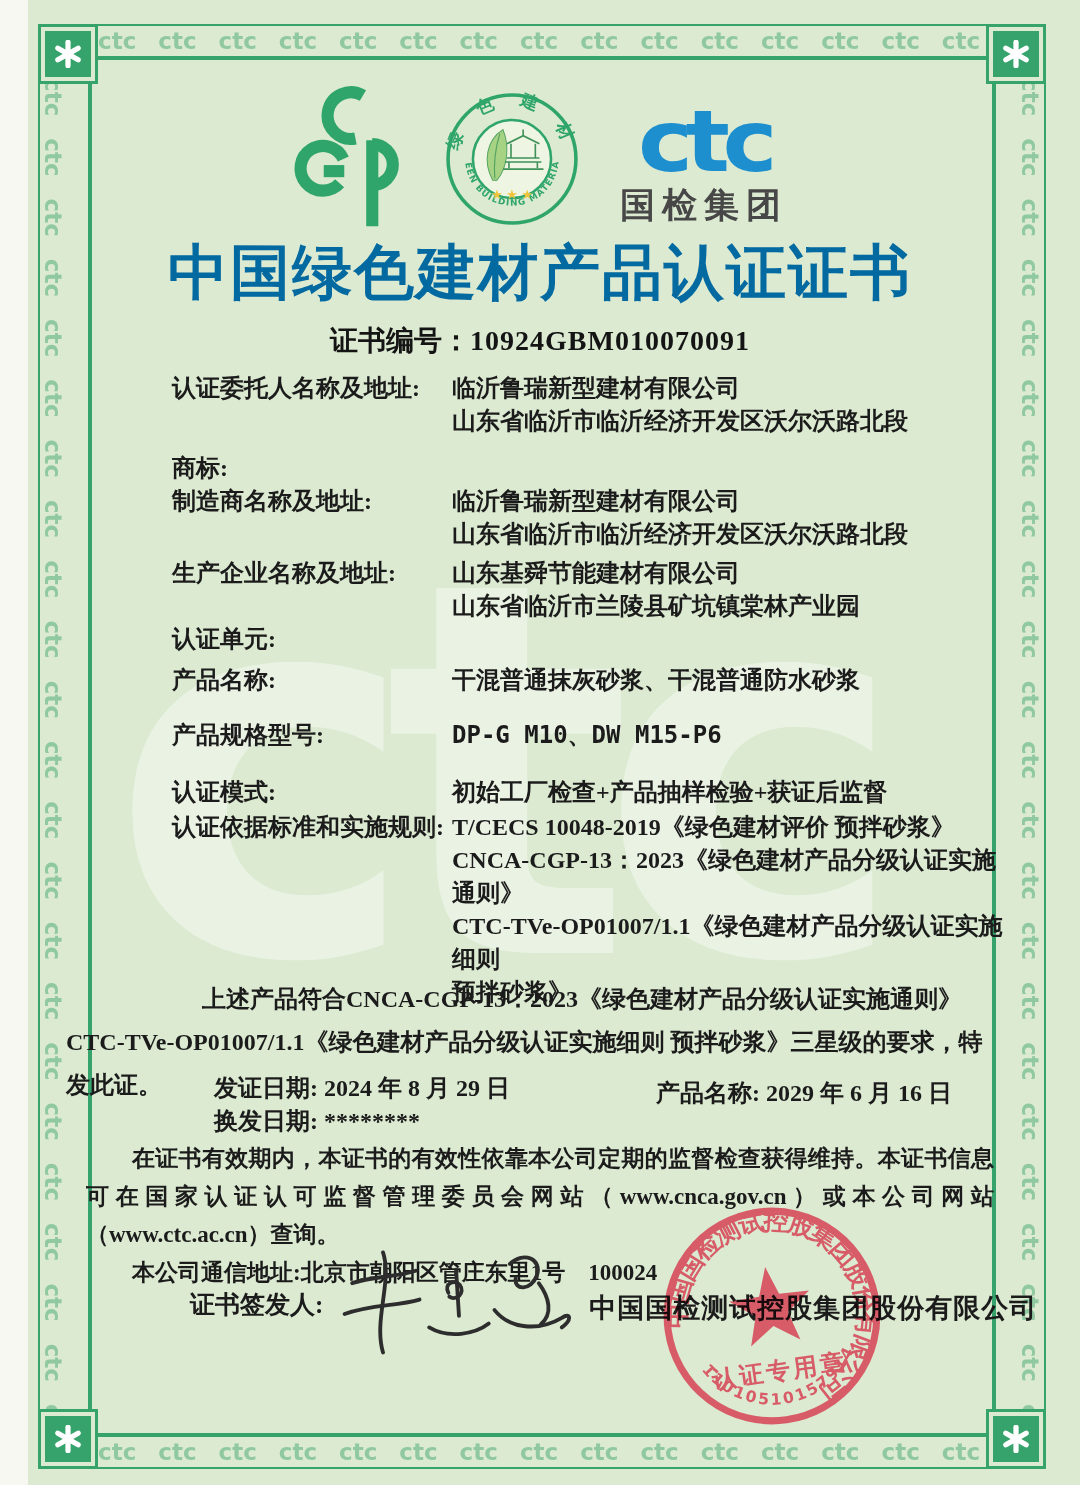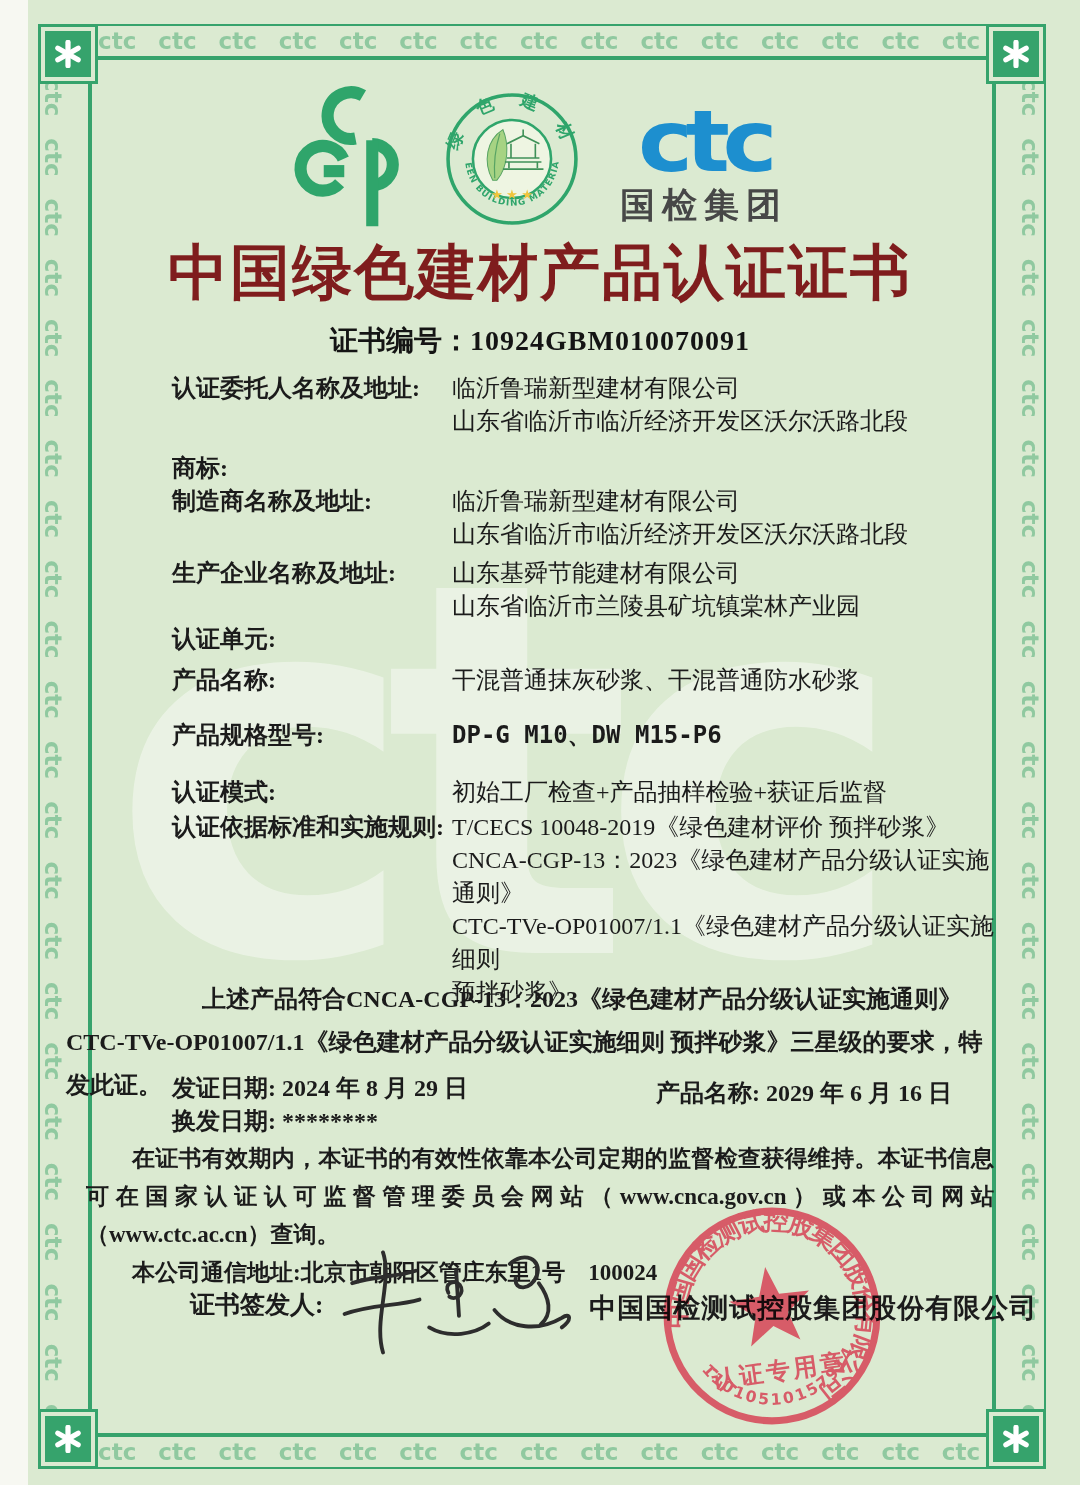--- a/index.html
+++ b/index.html
@@ -33,37 +33,37 @@
   
   .content{position:absolute;inset:0;z-index:1;}
   .logos{position:absolute;top:86px;left:0;right:0;height:150px;
     display:flex;justify-content:center;align-items:center;gap:40px;}
   .ctc-logo-block{display:flex;flex-direction:column;align-items:center;margin-top:8px;}
   .ctc-wordmark{font-family:"DejaVu Sans",sans-serif;font-weight:900;font-size:86px;line-height:78px;
     letter-spacing:-7px;color:#1d8fcf;transform:scaleX(1.08);}
   .ctc-subtitle{font-family:"DejaVu Sans",sans-serif;font-weight:900;font-size:35px;
     letter-spacing:7px;color:#474747;margin-top:2px;}
   .title{position:absolute;top:232px;left:0;right:0;text-align:center;
-    font-size:60px;font-weight:900;color:#7f1d1d;letter-spacing:2px;line-height:82px;}
+    font-size:60px;font-weight:900;color:#0369a1;letter-spacing:2px;line-height:82px;}
   .certno{position:absolute;top:322px;left:0;right:0;text-align:center;
     font-size:28px;font-weight:700;color:#141414;}
   .certno .num{font-family:"Liberation Serif",serif;letter-spacing:1px;}
   
   .fields{position:absolute;top:372px;left:172px;right:76px;}
   .frow{display:grid;grid-template-columns:280px 1fr;align-items:start;}
   .flabel{font-size:24px;font-weight:700;white-space:nowrap;line-height:33px;}
-  .fvalue{font-size:24px;font-weight:400;line-height:33px;white-space:pre-line;}
+  .fvalue{font-size:24px;font-weight:700;line-height:33px;white-space:pre-line;}
   .mono{font-family:"DejaVu Sans Mono",monospace;font-weight:700;}
   .mt14{margin-top:14px}.mt0{margin-top:0}.mt6{margin-top:6px}.mt13{}
   .mt8{margin-top:8px}.mt22{margin-top:22px}.mt24{margin-top:24px}.mt2{margin-top:2px}
   .declaration{position:absolute;top:978px;left:66px;right:86px;
     font-size:24px;font-weight:700;line-height:43px;text-indent:136px;}
   .dates{position:absolute;top:1072px;left:172px;right:128px;
     display:flex;justify-content:space-between;font-size:24px;font-weight:700;}
-  .dates .left div{line-height:33px;}
+  .dates .left div{line-height:33px;margin-left:42px;}
   .dates .right{margin-top:5px;}
   .footer{position:absolute;top:1140px;left:86px;right:86px;
     font-size:23px;font-weight:700;line-height:38px;}
   .footer .notice{text-indent:2em;text-align:justify;}
   .footer .address{text-indent:2em;margin-top:0;}
   .sign-row{position:absolute;top:1238px;left:190px;right:60px;height:150px;
     display:flex;align-items:flex-start;}
   .sig-label{font-size:25px;font-weight:700;margin-top:50px;white-space:nowrap;}
   .sig-svg{margin:0 6px 0 10px;}
   .sig-company{font-size:27px;font-weight:700;margin-top:52px;white-space:nowrap;letter-spacing:1px;}

